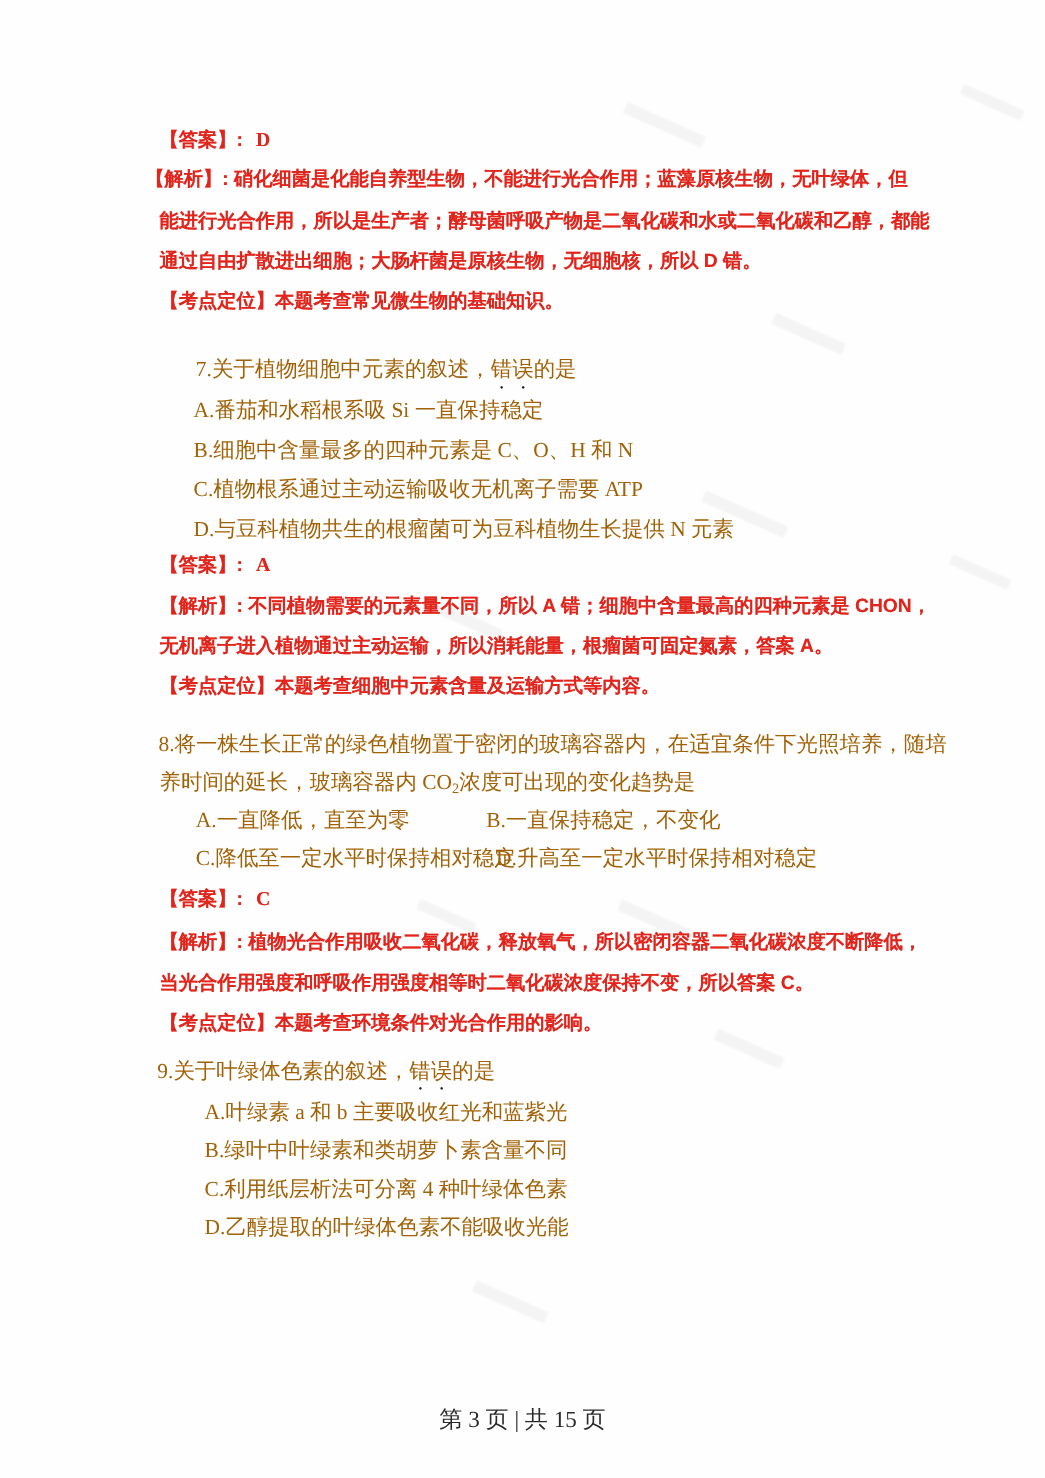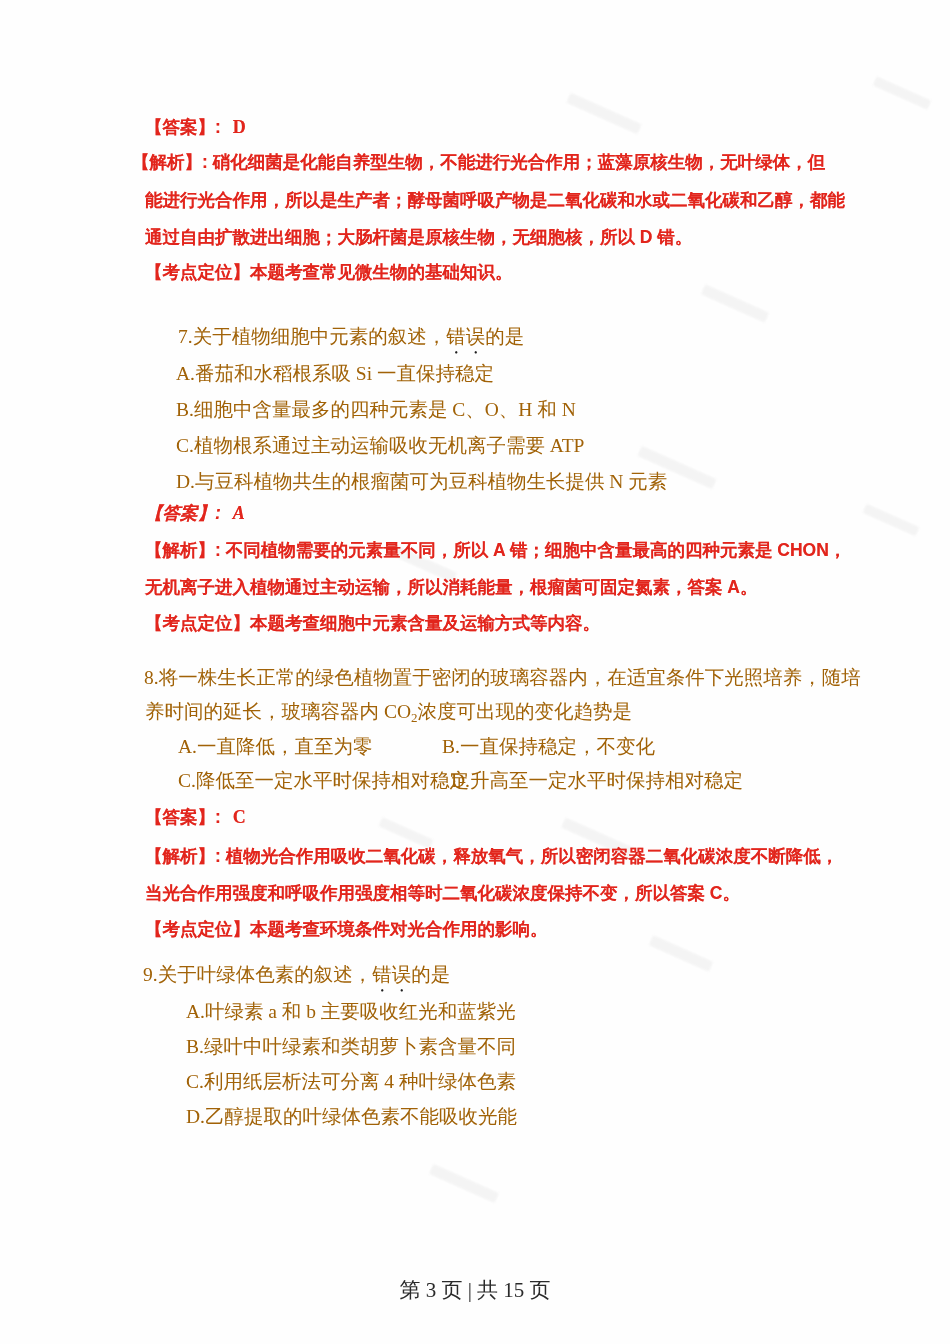--- a/index.html
+++ b/index.html
@@ -87,41 +87,41 @@
   <div class="line red" style="top:149px; left:132px;">
     <span>【解析】:</span>
     <span>硝化细菌是化能自养型生物，不能进行光合作用；蓝藻原核生物，无叶绿体，但</span>
   </div>
   <div class="line red" style="top:187px; left:145px;">
     <span>能进行光合作用，所以是生产者；酵母菌呼吸产物是二氧化碳和水或二氧化碳和乙醇，都能</span>
   </div>
   <div class="line red" style="top:224px; left:145px;">
     <span>通过自由扩散进出细胞；大肠杆菌是原核生物，无细胞核，所以 D 错。</span>
   </div>
-  <div class="line red" style="top:260px; left:145px;font-family:Liberation Mono, monospace;">
+  <div class="line red" style="top:260px; left:145px;">
     <span>【考点定位】本题考查常见微生物的基础知识。</span>
   </div>
 
   <div class="line blk" style="top:324px; left:178px;">
     <span>7.关于植物细胞中元素的叙述，</span><span class="emph">错误</span><span>的是</span>
   </div>
   <div class="line blk" style="top:361px; left:176px;">
     <span>A.番茄和水稻根系吸 Si 一直保持稳定</span>
   </div>
   <div class="line blk" style="top:397px; left:176px;">
     <span>B.细胞中含量最多的四种元素是 C、O、H 和 N</span>
   </div>
   <div class="line blk" style="top:433px; left:176px;">
     <span>C.植物根系通过主动运输吸收无机离子需要 ATP</span>
   </div>
   <div class="line blk" style="top:469px; left:176px;">
     <span>D.与豆科植物共生的根瘤菌可为豆科植物生长提供 N 元素</span>
   </div>
 
-  <div class="line red" style="top:500px; left:145px;font-style:italic;">
+  <div class="line red" style="top:500px; left:145px;">
     <span>【答案】:</span><span class="ans-letter">A</span>
   </div>
   <div class="line red" style="top:537px; left:145px;">
     <span>【解析】:</span>
     <span>不同植物需要的元素量不同，所以 A 错；细胞中含量最高的四种元素是 CHON，</span>
   </div>
   <div class="line red" style="top:574px; left:145px;">
     <span>无机离子进入植物通过主动运输，所以消耗能量，根瘤菌可固定氮素，答案 A。</span>
   </div>
   <div class="line red" style="top:610px; left:145px;">

